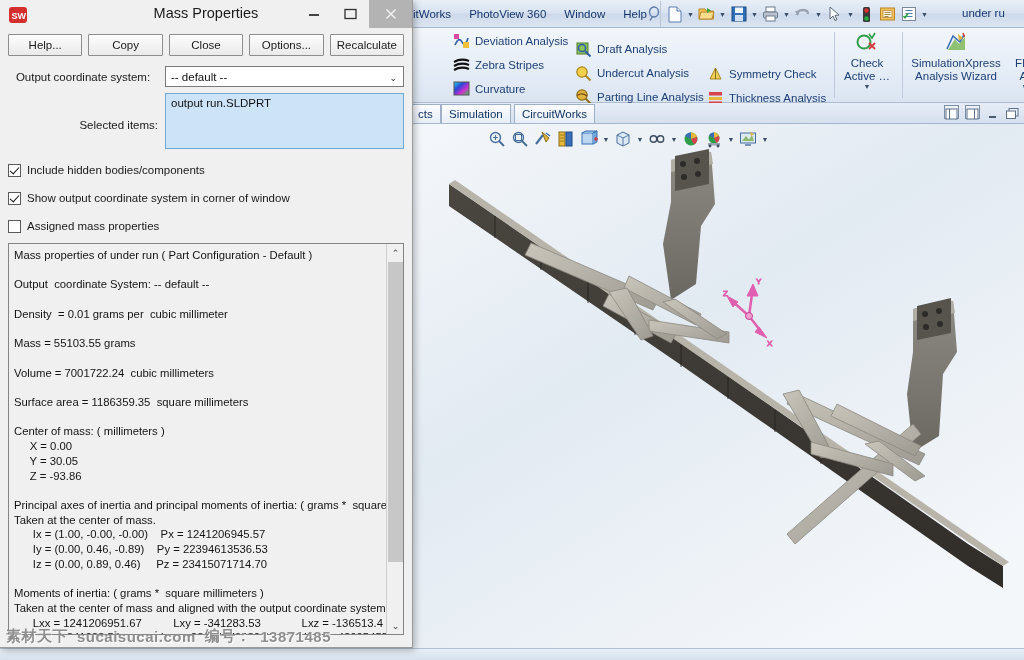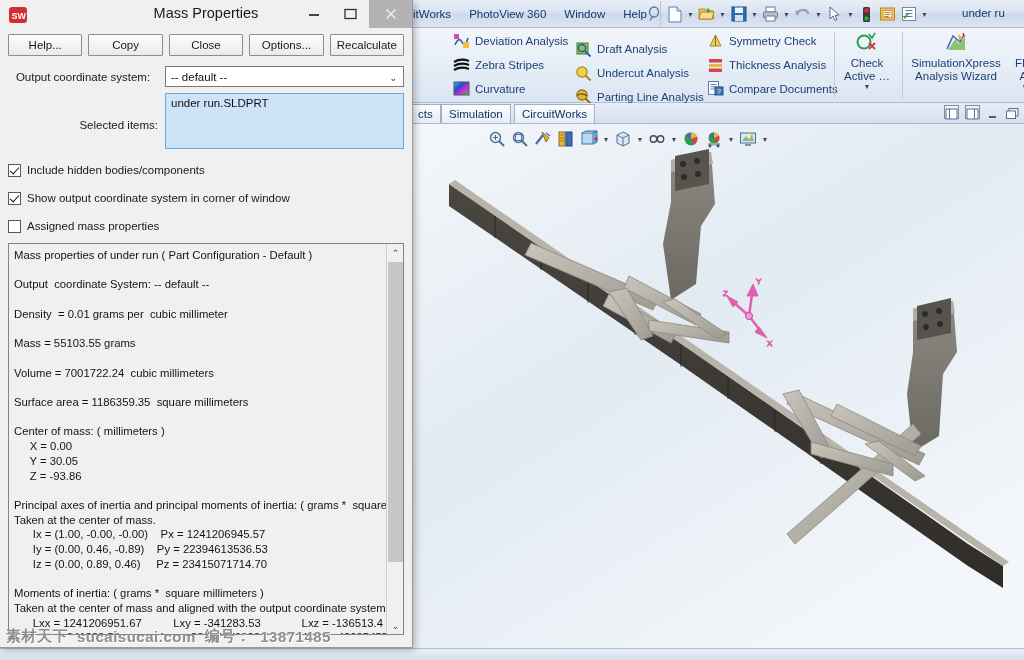--- a/index.html
+++ b/index.html
@@ -402,21 +402,21 @@
             <svg width="17" height="17" viewBox="0 0 17 17">
                 <circle cx="7" cy="7" r="5.2" fill="#e0b43e" stroke="#8e6d18" stroke-width="1.2"></circle>
                 <path d="M2.2 7.5 Q7 4 12 8" stroke="#7a4a14" stroke-width="1.4" fill="none"></path>
                 <path d="M10.5 10.5 L15.5 15.5" stroke="#8e6d18" stroke-width="2"></path>
               </svg>
           </span>
           <span>Parting Line Analysis</span>
         </div>
       </div>
 
-      <div class="ribbon-group" style="left:697px;">
+      <div class="ribbon-group" style="left:697px;margin-top:33px;">
         <div class="rib-item">
           <span class="rib-ico">
             <svg width="17" height="17" viewBox="0 0 17 17">
                 <path d="M8.5 2 L14 13 L3 13 z" fill="#f0cf5a" stroke="#a8871f"></path>
                 <path d="M8.5 2 L8.5 13" stroke="#8a6d18" stroke-width="1"></path>
               </svg>
           </span>
           <span>Symmetry Check</span>
         </div>
         <div class="rib-item">
@@ -733,21 +733,21 @@
         <span class="field-lbl">Output coordinate system:</span>
         <span class="combo">
           <span>-- default --</span>
           <span class="cv-arrow">⌄</span>
         </span>
       </div>
 
       <div class="selitems-row">
         <span class="selitems-lbl">Selected items:</span>
         <span class="selitems-box">
-          <span>under run.SLDPRT</span>
+          <span>output run.SLDPRT</span>
         </span>
       </div>
 
       <div class="chk-row">
         <span class="chk checked"></span>
         <span class="chk-lbl">Include hidden bodies/components</span>
       </div>
       <div class="chk-row">
         <span class="chk checked"></span>
         <span class="chk-lbl">Show output coordinate system in corner of window</span>

